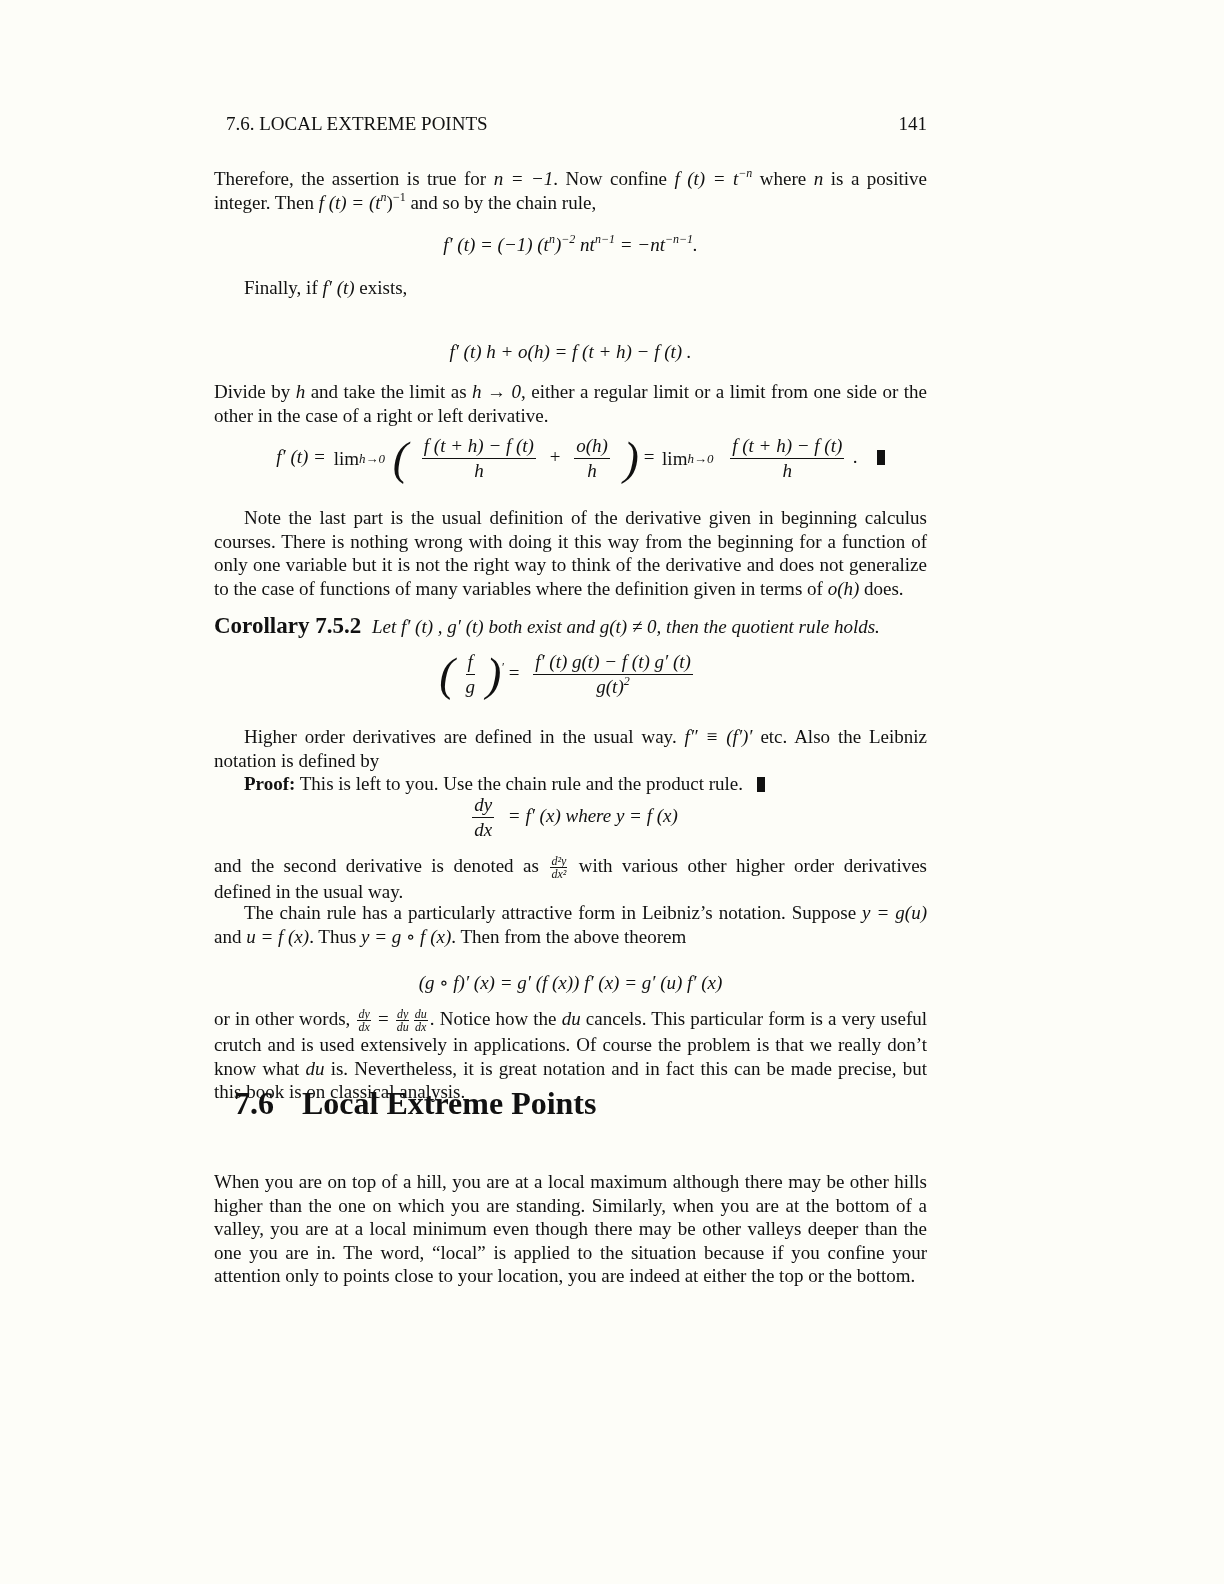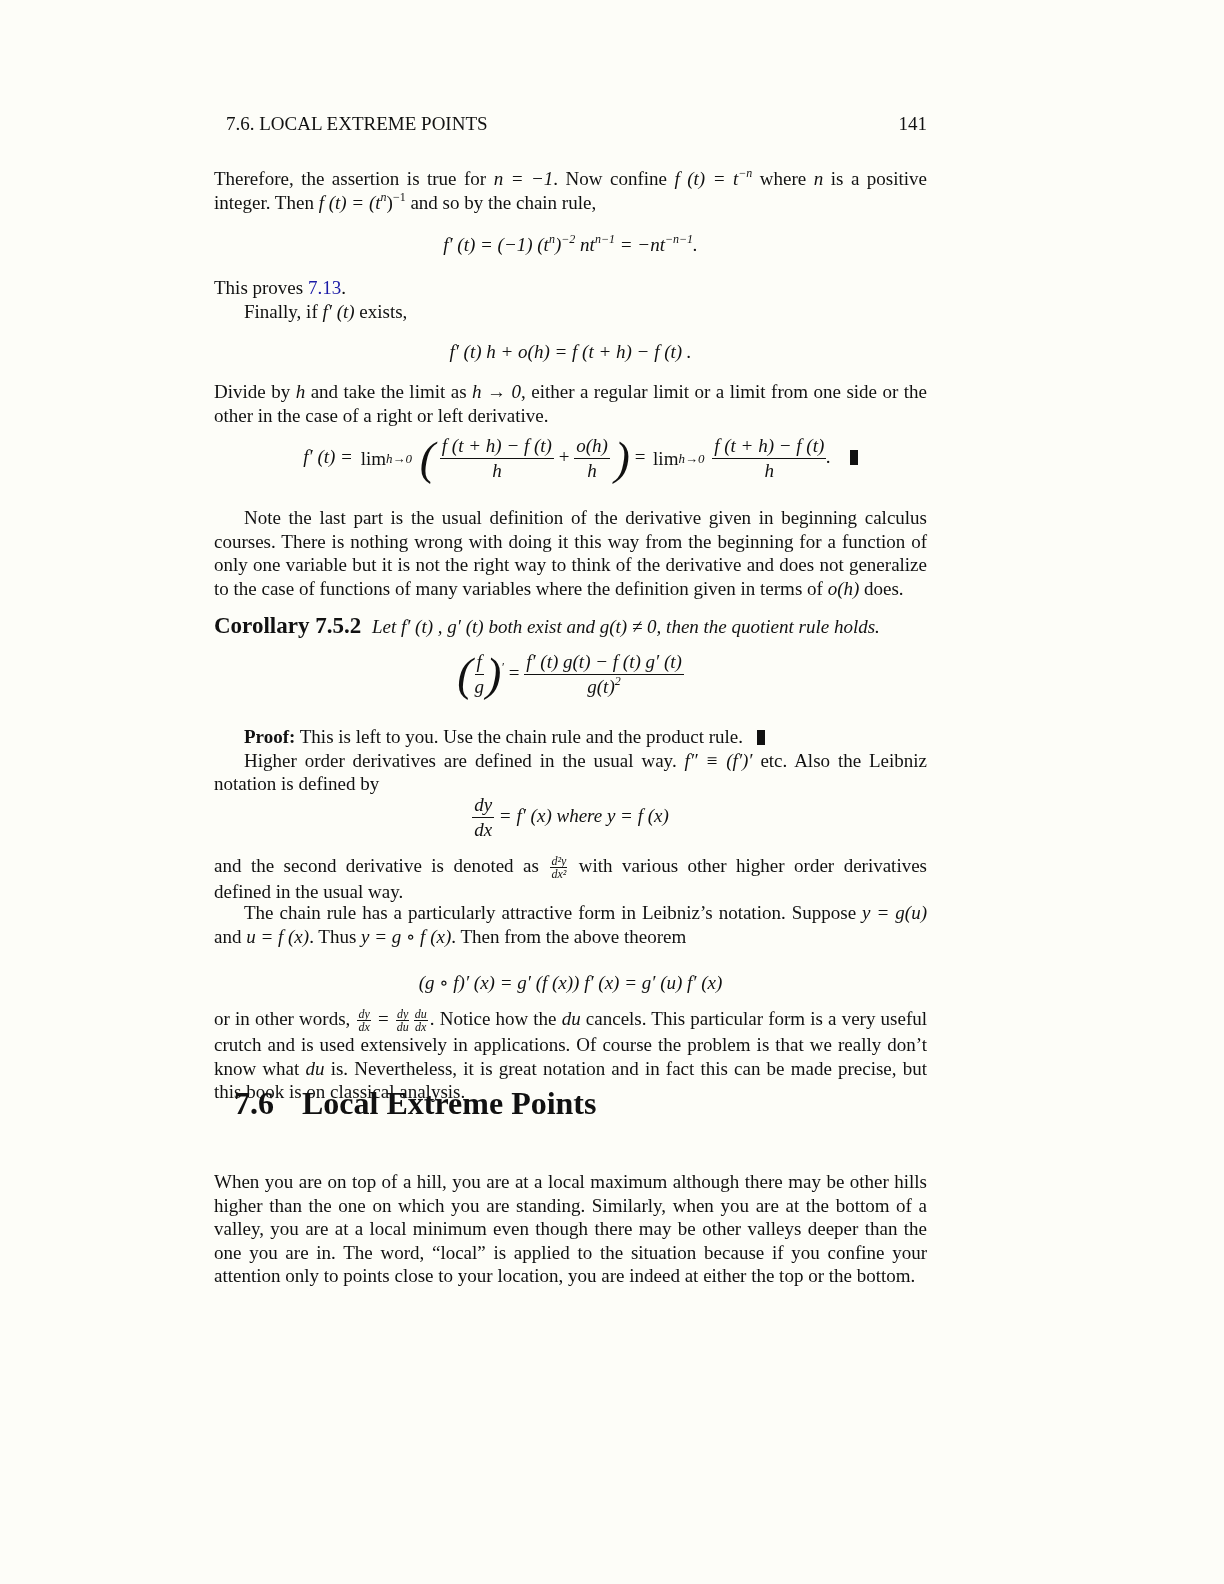--- a/index.html
+++ b/index.html
@@ -29,21 +29,21 @@
   .block { position: absolute; left: 0; right: 0; font-size: 19px; line-height: 23.6px; }
   p { margin: 0; text-align: justify; }
   .indent { text-indent: 30px; }
   .eq {
     position: absolute; left: 0; right: 0;
     text-align: center; font-size: 19px;
   }
   i, .m { font-style: italic; }
   .link { color: #1a1aa6; }
   sup { font-size: 12px; vertical-align: 8px; line-height: 0; }
-  .frac { display: inline-flex; flex-direction: column; align-items: center; vertical-align: middle; margin: 0 0; }
+  .frac { display: inline-flex; flex-direction: column; align-items: center; vertical-align: middle; margin: 0 9px; }
   .frac .num { border-bottom: 1px solid #111; padding: 0 2px; line-height: 24px; }
   .frac .den { padding: 0 2px; line-height: 24px; }
   .sfrac { display: inline-flex; flex-direction: column; align-items: center; vertical-align: middle; font-size: 12px; margin: 0 2px; }
   .sfrac .num { border-bottom: 1px solid #111; line-height: 12px; padding: 0 1px; }
   .sfrac .den { line-height: 12px; padding: 0 1px; }
   .lim { display: inline-flex; flex-direction: row; align-items: center; vertical-align: middle; margin: 0 3px; }
   .lim .top { line-height: 20px; }
   .lim .bot { font-size: 13px; font-style: italic; line-height: 13px; }
   .bigparen { font-size: 46px; vertical-align: middle; line-height: 40px; font-weight: 200; }
   .qed { display: inline-block; width: 8px; height: 15px; background: #111; vertical-align: -2px; margin-left: 14px; }
@@ -65,23 +65,20 @@
     <p>
       <span>Therefore, the assertion is true for </span><i>n = −1</i><span>. Now confine </span><i>f (t) = t</i><sup class="m">−n</sup><span> where </span><i>n</i><span> is a positive integer. Then </span><i>f (t) = (t</i><sup class="m">n</sup><span>)</span><sup>−1</sup><span> and so by the chain rule,</span>
     </p>
   </div>
 
   <div class="eq m" style="top:234px;">
     <span>f′ (t) = (−1) (t</span><sup>n</sup><span>)</span><sup>−2</sup><span> nt</span><sup>n−1</sup><span> = −nt</span><sup>−n−1</sup><span>.</span>
   </div>
 
   <div class="block" style="top:276px;">
-    <p>
-      <span>This proves </span><a class="link">7.13</a><span>.</span>
-    </p>
     <p class="indent">
       <span>Finally, if </span><i>f′ (t)</i><span> exists,</span>
     </p>
   </div>
 
   <div class="eq m" style="top:341px;">
     <span>f′ (t) h + o(h) = f (t + h) − f (t) .</span>
   </div>
 
   <div class="block" style="top:380px;">
@@ -139,24 +136,24 @@
       </span><span class="bigparen">)</span><sup>′</sup>
     <span style="font-style:normal">=</span>
     <span class="frac">
         <span class="num">f′ (t) g(t) − f (t) g′ (t)</span>
         <span class="den"><span>g(t)</span><sup>2</sup></span>
       </span>
   </div>
 
   <div class="block" style="top:725px;">
     <p class="indent">
+      <span>Higher order derivatives are defined in the usual way. </span><i>f″ ≡ (f′)′</i><span> etc. Also the Leibniz notation is defined by</span>
+    </p>
+    <p class="indent">
       <b>Proof:</b><span> This is left to you. Use the chain rule and the product rule.</span><span class="qed"></span>
-    </p>
-    <p class="indent">
-      <span>Higher order derivatives are defined in the usual way. </span><i>f″ ≡ (f′)′</i><span> etc. Also the Leibniz notation is defined by</span>
     </p>
   </div>
 
   <div class="eq m" style="top:793px;">
     <span class="frac">
         <span class="num">dy</span>
         <span class="den">dx</span>
       </span>
     <span>= f′ (x)  where  y = f (x)</span>
   </div>

